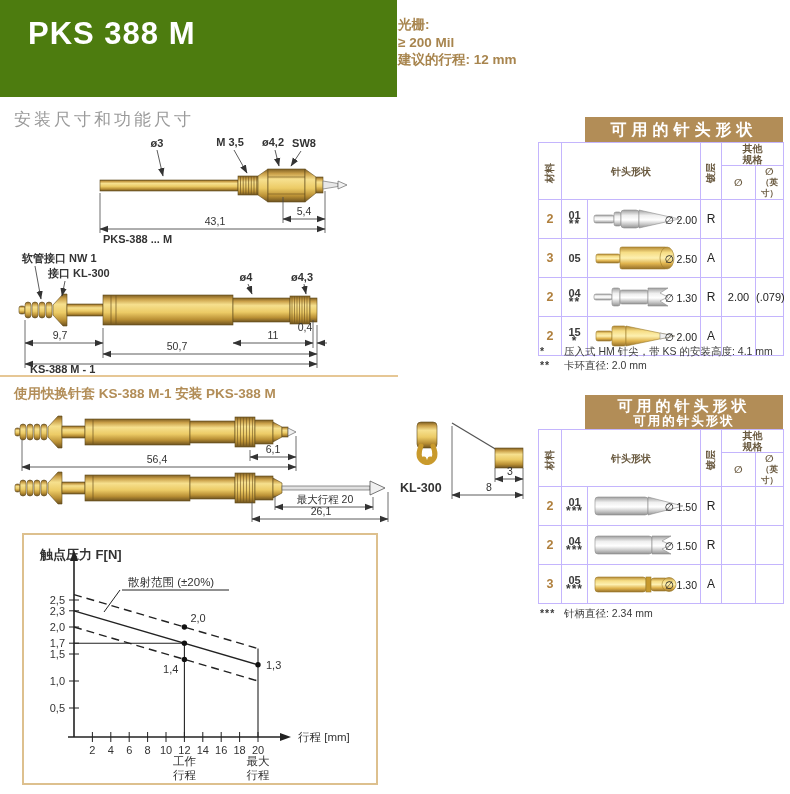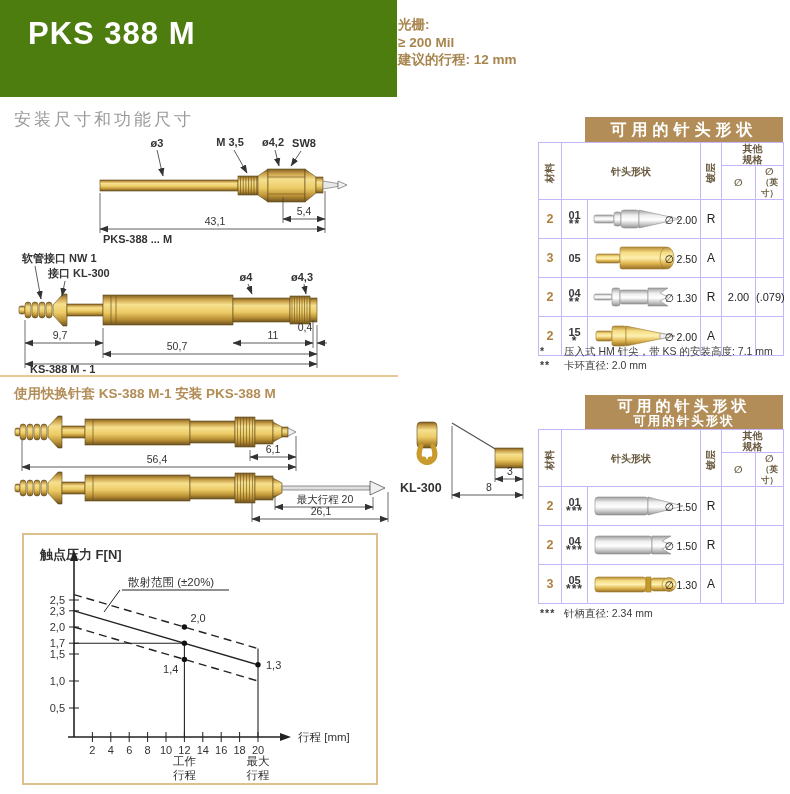--- a/index.html
+++ b/index.html
@@ -497,21 +497,21 @@
             </td>
         <td class="plate">A</td>
         <td class="oth"></td>
         <td class="oth"></td>
       </tr>
     </tbody>
       </table>
   </div>
   <div class="fn" style="top:345px;">
     <span class="mark">*</span>
-      <span>压入式 HM 针尖，带 KS 的安装高度: 7.1 mm</span>
+      <span>压入式 HM 针尖，带 KS 的安装高度: 4.1 mm</span>
   </div>
   <div class="fn" style="top:359px;">
     <span class="mark">**</span>
       <span>卡环直径: 2.0 mm</span>
   </div>
 
   <div class="ptable pt2" style="top:395px;">
     <div class="pt-band pt2-band">
       <div class="bt1">可用的针头形状</div>
       <div class="bt2">可用的针头形状</div>

